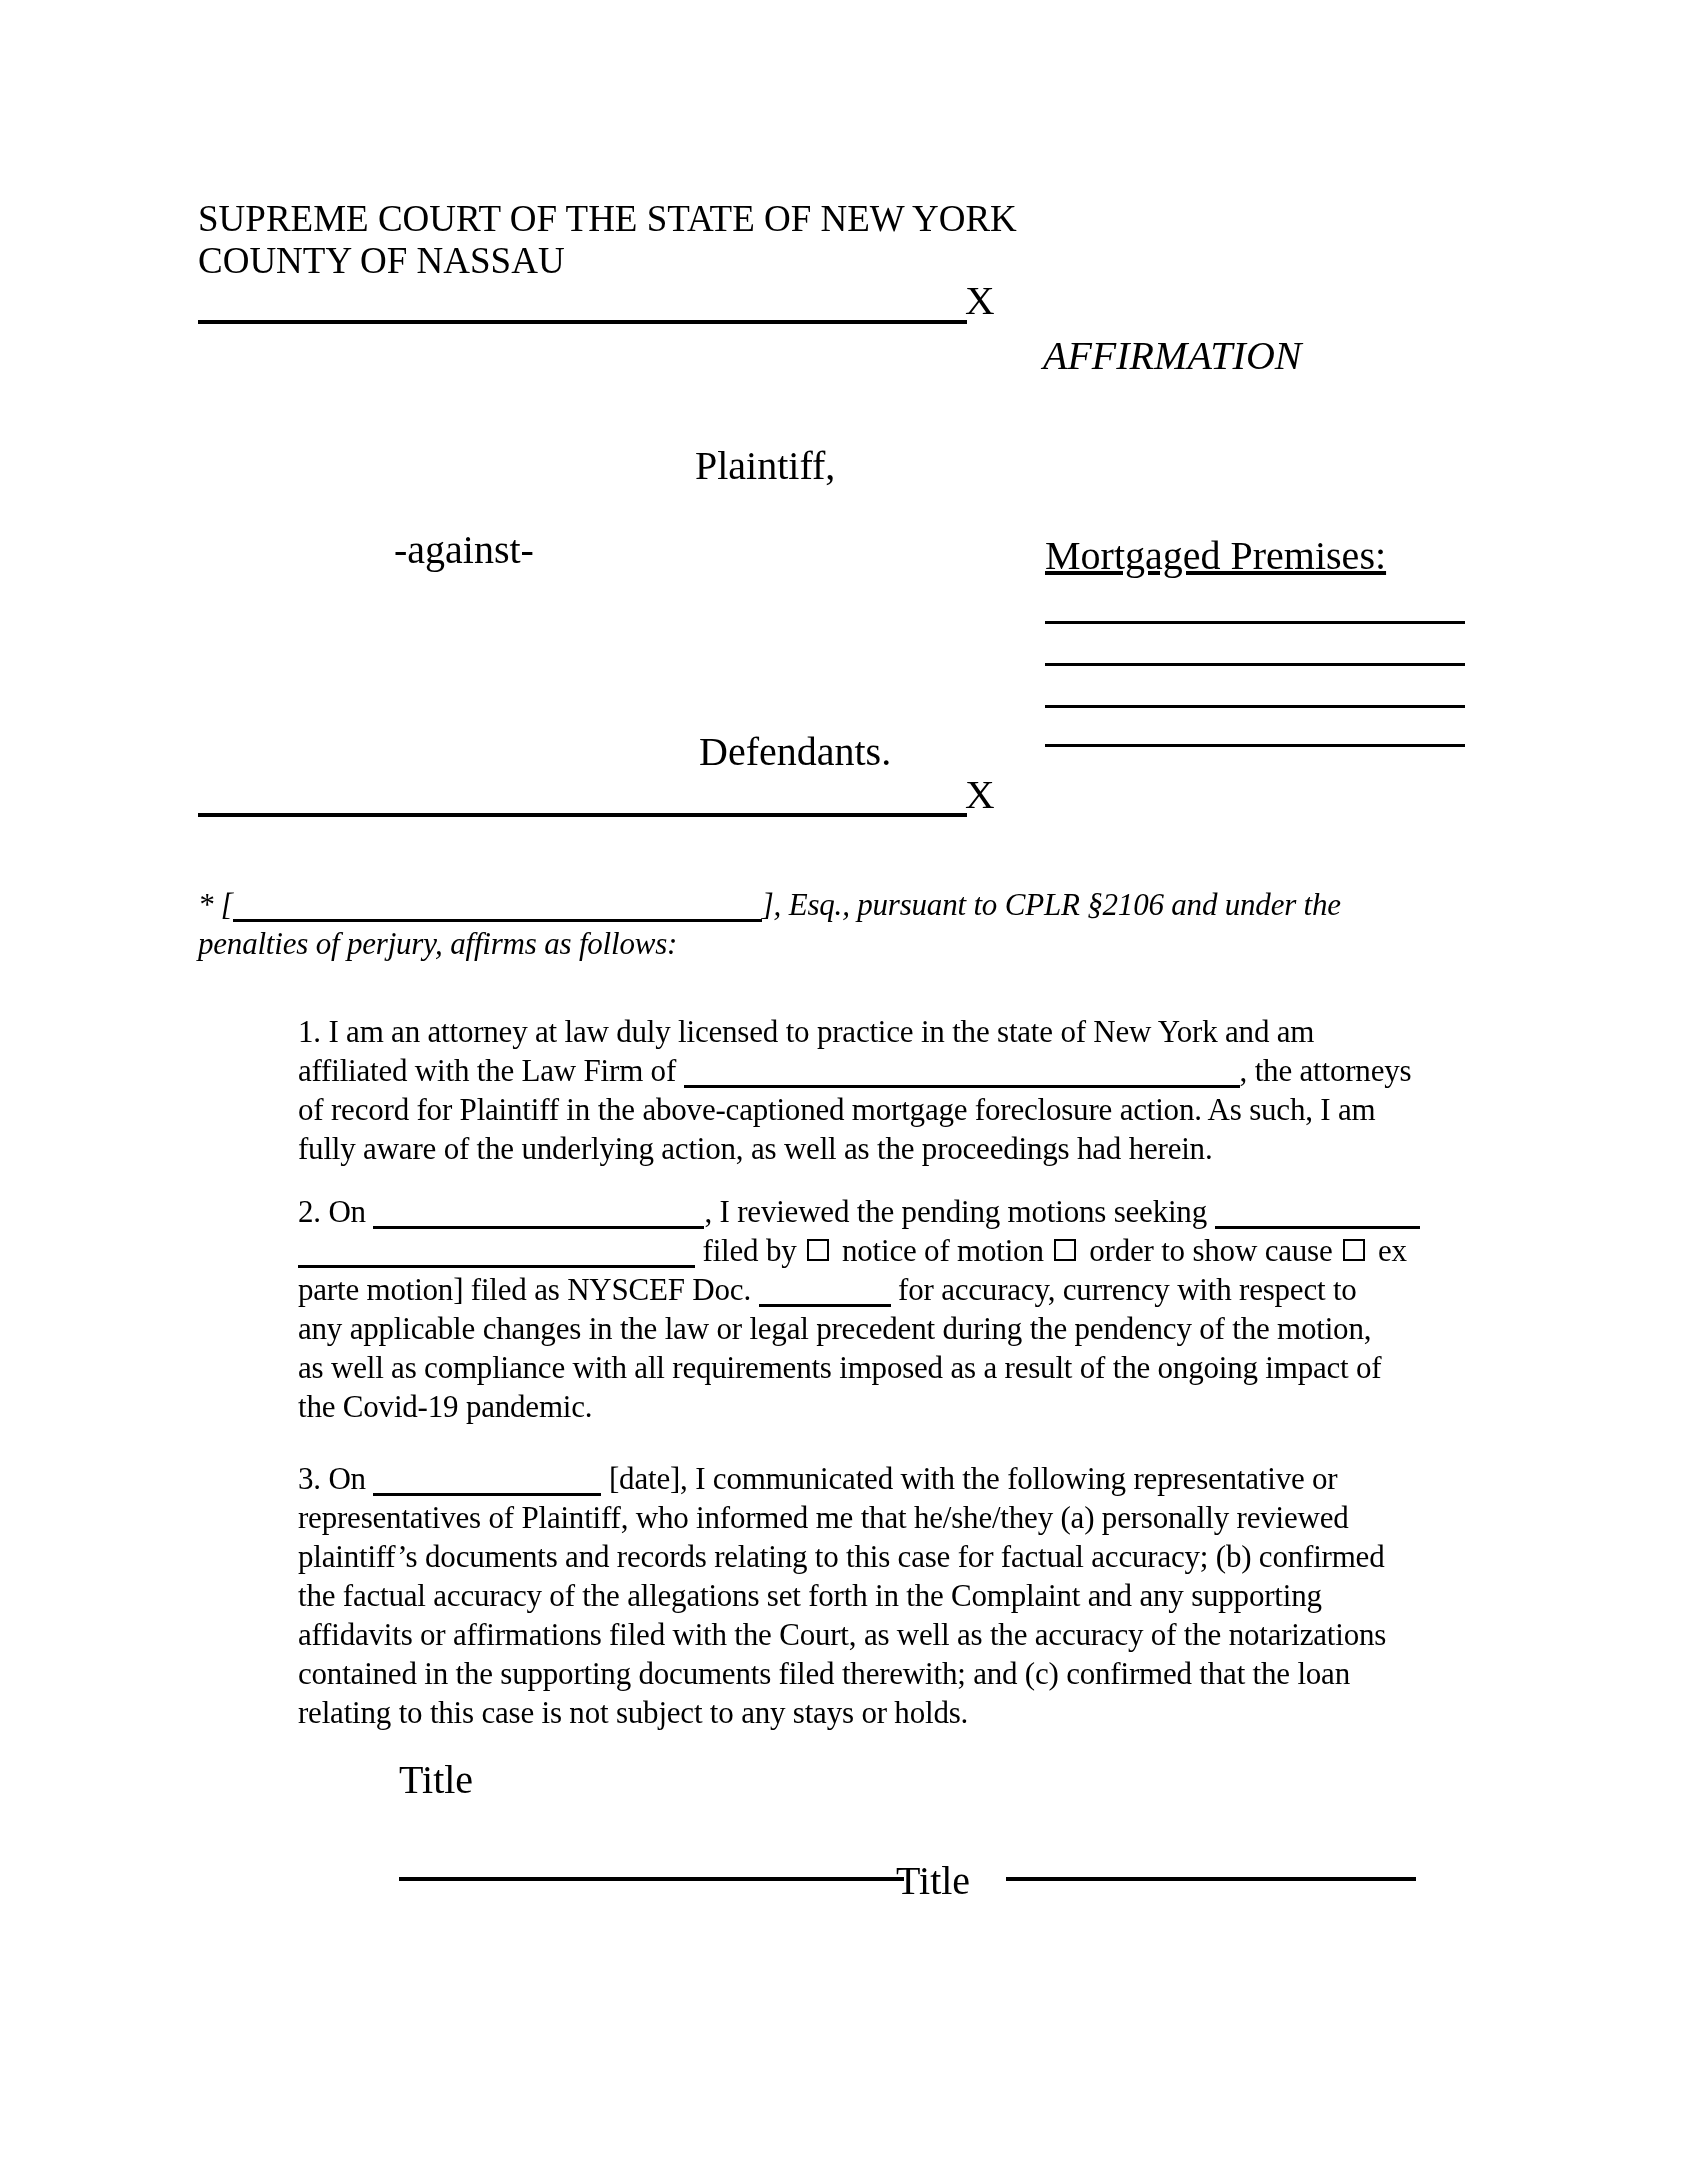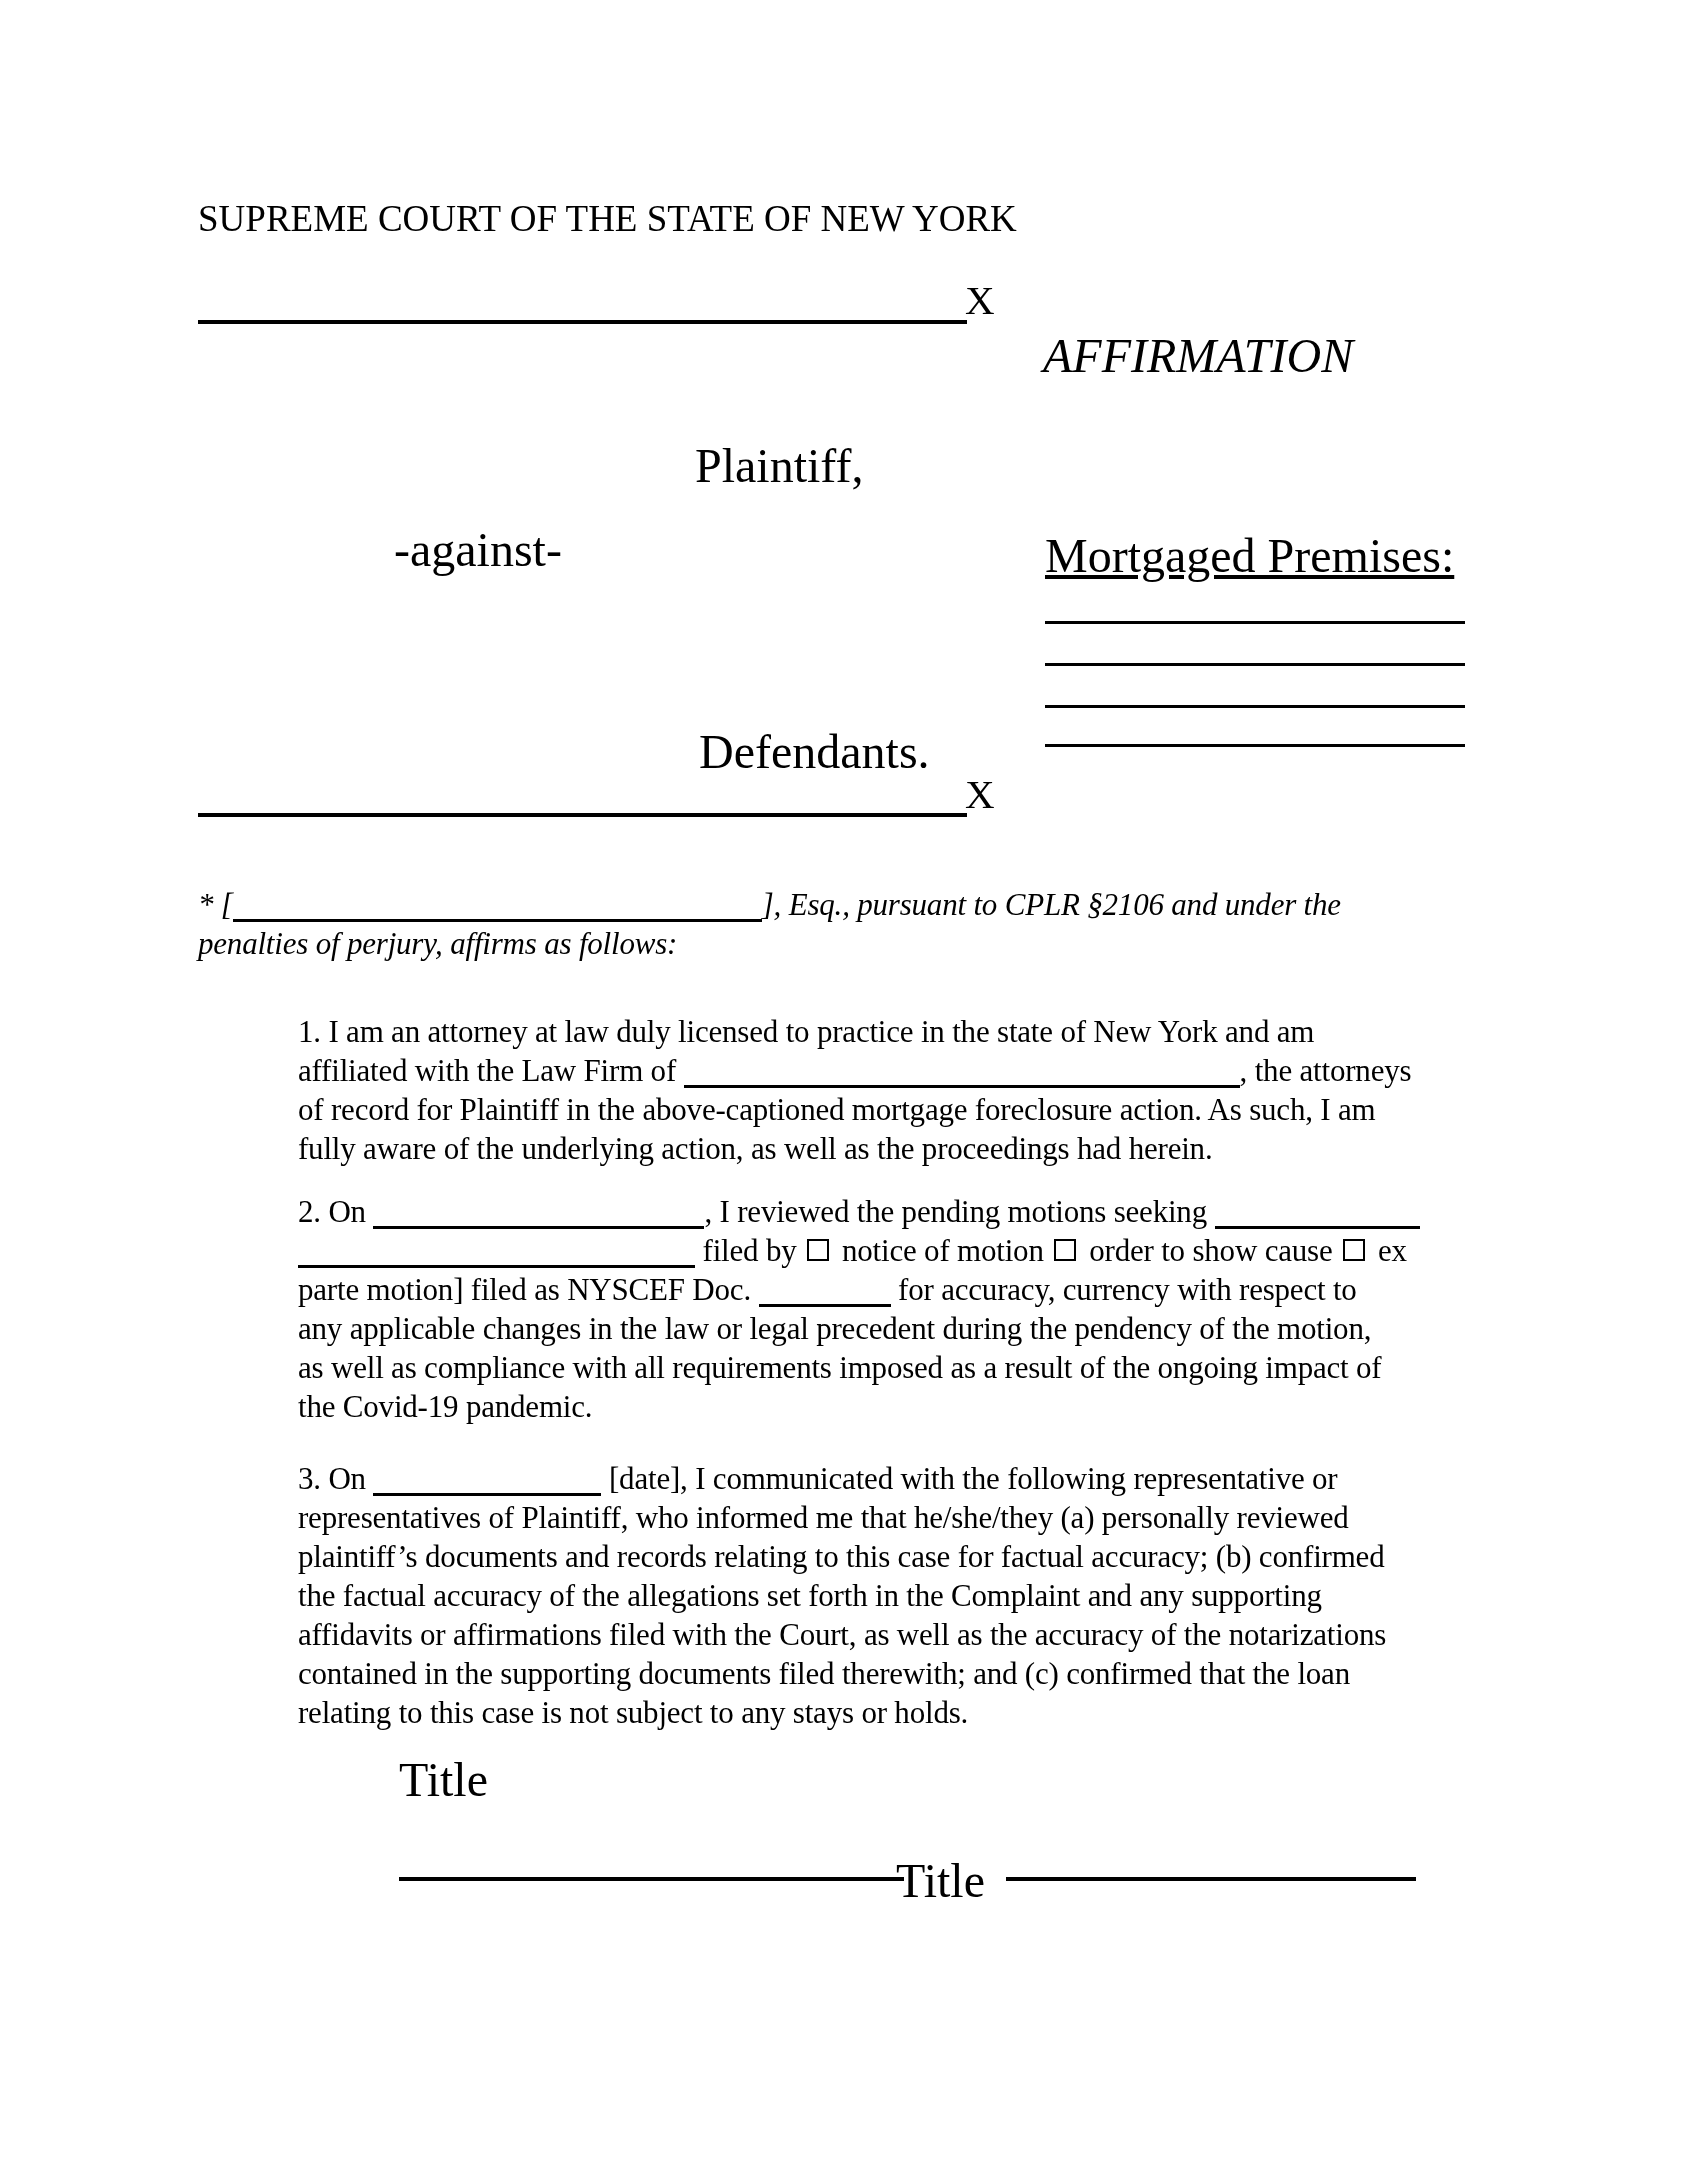--- a/index.html
+++ b/index.html
@@ -7,21 +7,21 @@
     position:relative;
     width:1687px;height:1912px;
     background:#ffffff;
     color:#000;
     font-family:"Liberation Serif","DejaVu Serif",serif;
     overflow:hidden;
   }
   .abs{position:absolute;}
   
   .hdr{font-size:37px;line-height:42px;white-space:nowrap;}
-  .cap{font-size:48px;line-height:41px;white-space:nowrap;}
+  .cap{font-size:40px;line-height:41px;white-space:nowrap;}
   .xchar{font-size:41px;line-height:46px;white-space:nowrap;}
   .italic{font-style:italic;}
   
   .para{
     position:absolute;
     font-size:31px;line-height:39px;letter-spacing:-0.2px;
     width:1323px;text-align:left;
   }
   .opening{width:1356px;font-style:italic;}
   
@@ -36,20 +36,21 @@
     font-size:32px;line-height:37px;
     width:1687px;text-align:center;
   }
 </style>
 </head>
 <body>
 
 <div class="page">
 
   <div class="abs hdr" style="left:198px;top:198px;">SUPREME COURT OF THE STATE OF NEW YORK</div>
+  <div class="abs hdr" style="left:198px;top:240px;">COUNTY OF NASSAU</div>
 
   <div class="hline" style="left:198px;top:320px;width:769px;"></div>
   <div class="abs xchar" style="left:965px;top:277px;">X</div>
 
   <div class="abs cap italic" style="left:1043px;top:335px;">AFFIRMATION</div>
   <div class="abs cap" style="left:1045px;top:535px;text-decoration:underline;">Mortgaged Premises:</div>
   <div class="hline thin" style="left:1045px;top:621px;width:420px;"></div>
   <div class="hline thin" style="left:1045px;top:663px;width:420px;"></div>
   <div class="hline thin" style="left:1045px;top:705px;width:420px;"></div>
   <div class="hline thin" style="left:1045px;top:744px;width:420px;"></div>

